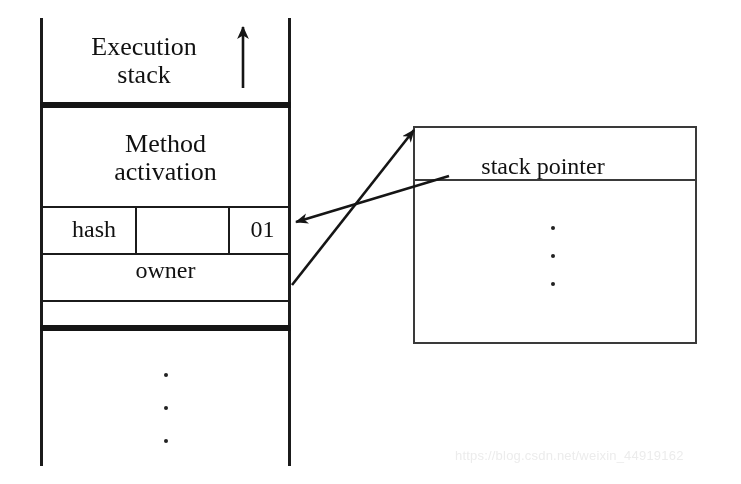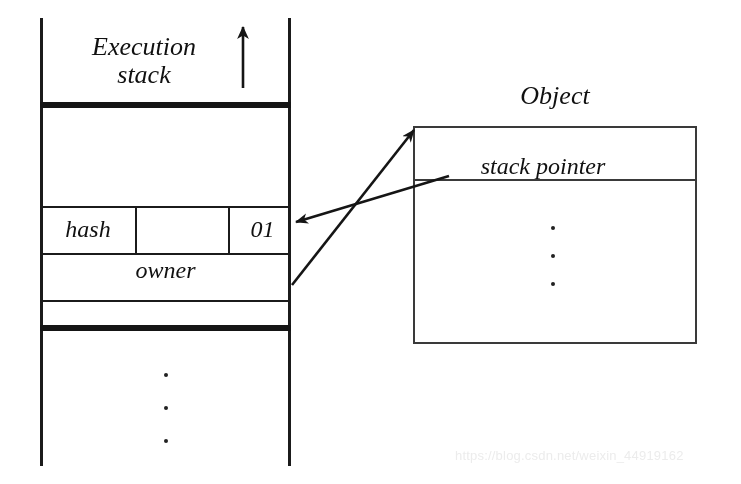--- a/index.html
+++ b/index.html
@@ -22,21 +22,20 @@
   .txt {
     position: absolute;
     display: flex;
     align-items: center;
     justify-content: center;
     color: #111111;
     line-height: 1.06;
     text-align: center;
     white-space: pre-line;
     user-select: none;
-    font-style: italic;
   }
 
   
   .stack-rail {
     position: absolute;
     width: 3px;
     background: #1b1b1b;
   }
   .rail-left  { left: 40px; }
   .rail-right { left: 288px; }
@@ -117,21 +116,21 @@
     font-size: 13px;
     color: #ececec;
     letter-spacing: 0.2px;
     white-space: nowrap;
     user-select: none;
   }
 
   
   #exec-label     { left: 44px;  top: 22px;  width: 200px; height: 78px; font-size: 26px; }
   #method-label   { left: 42px;  top: 112px; width: 247px; height: 92px; font-size: 26px; }
-  #cell-hash      { left: 42px;  top: 208px; width: 92px;  height: 44px; font-size: 24px; }
+  #cell-hash      { left: 48px;  top: 208px; width: 92px;  height: 44px; font-size: 24px; }
   #cell-age       { left: 137px; top: 208px; width: 90px;  height: 44px; font-size: 24px; }
   #cell-flag      { left: 230px; top: 208px; width: 65px;  height: 44px; font-size: 24px; text-align: right; }
   #cell-owner     { left: 42px;  top: 255px; width: 247px; height: 32px; font-size: 24px; }
   #object-title   { left: 455px; top: 76px;  width: 200px; height: 40px; font-size: 26px; }
   #stack-pointer  { left: 415px; top: 142px; width: 256px; height: 50px; font-size: 24px; }
 </style>
 </head>
 <body>
 
 <div id="canvas">
@@ -150,32 +149,33 @@
 
   <div class="thin-line" style="top:206px;"></div>
   <div class="thin-line" style="top:253px;"></div>
   <div class="thin-line" style="top:300px;"></div>
 
   <div class="vdiv" style="left:135px; top:206px; height:48px;"></div>
   <div class="vdiv" style="left:228px; top:206px; height:48px;"></div>
 
   <div class="txt" id="exec-label">Execution
 stack</div>
+  <div class="txt" id="method-label">Method
+activation</div>
 
   <div class="txt" id="cell-hash">hash</div>
   <div class="txt" id="cell-flag">01</div>
   <div class="txt" id="cell-owner">owner</div>
 
   <div class="dots" style="left:163px; top:373px; width:6px; height:70px;">
     <span class="dot"></span>
     <span class="dot"></span>
     <span class="dot"></span>
   </div>
 
-  <div class="txt" id="object-title">Object</div>
 
   <div class="obj-box"></div>
   <div class="obj-sep"></div>
 
   <div class="txt" id="stack-pointer">stack pointer</div>
 
   <div class="dots" style="left:550px; top:226px; width:6px; height:60px;">
     <span class="dot"></span>
     <span class="dot"></span>
     <span class="dot"></span>

